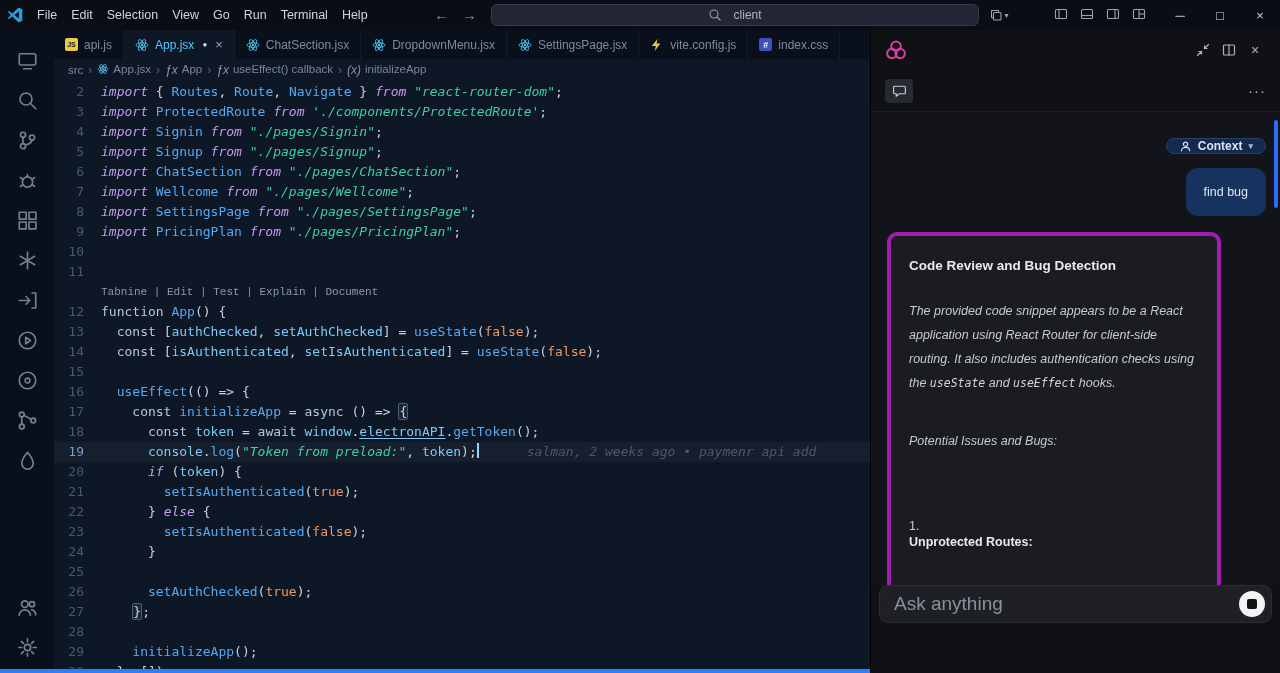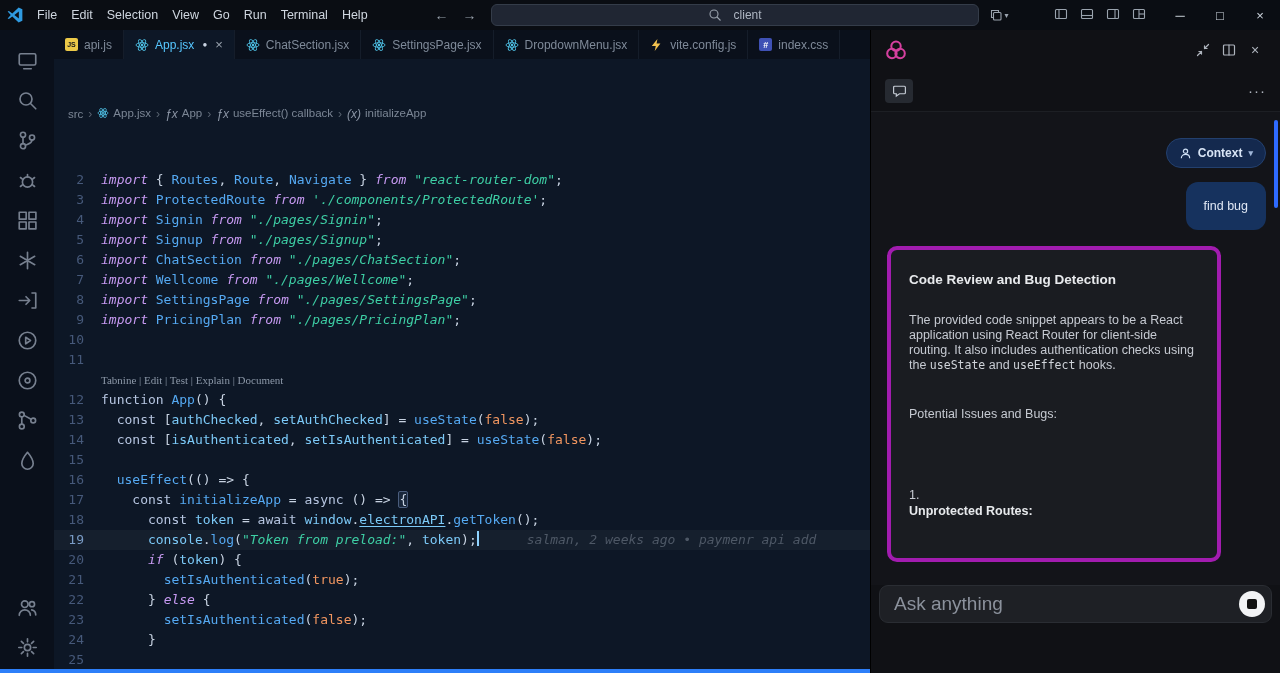--- a/index.html
+++ b/index.html
@@ -25,21 +25,21 @@
   .main { flex:1; display:flex; min-height:0; }
   .left-zone { flex:1; display:flex; position:relative; min-width:0; }
 
   
   .activitybar { width:54px; flex-shrink:0; background:#0a101b; display:flex; flex-direction:column; align-items:center; padding-top:10px; }
   .act-icon { width:44px; height:40px; display:flex; align-items:center; justify-content:center; opacity:.85; }
   .act-icon svg { width:21px; height:21px; stroke:#8a94a4; fill:none; stroke-width:1.1; stroke-linecap:round; stroke-linejoin:round; }
   .act-bottom { margin-top:auto; display:flex; flex-direction:column; align-items:center; padding-bottom:6px; }
 
   
-  .editor-col { flex:1; display:flex; flex-direction:column; min-width:0; background:#0d1726;gap:44px; }
+  .editor-col { flex:1; display:flex; flex-direction:column; min-width:0; background:#0d1726; }
   .tabbar { height:29px; flex-shrink:0; background:#0a101b; display:flex; font-size:12px; }
   .tab { display:flex; align-items:center; gap:6px; padding:0 11px; color:#7f8a99; border-right:1px solid #151d2a; white-space:nowrap; }
   .tab.active { background:#0d1726; color:#56c7ff; }
   .tab .dot { font-size:8px; color:#c8d3e2; margin-left:2px; }
   .tab .x { font-size:13px; color:#9aa3ae; margin-left:2px; }
   .fic { width:14px; height:14px; display:flex; align-items:center; justify-content:center; }
   .fic svg { width:14px; height:14px; }
   .fic-js { background:#ecc948; color:#14161a; font-size:7px; font-weight:bold; border-radius:2px; width:13px; height:13px; }
   .fic-css { background:#3f51b5; color:#fff; font-size:9px; font-weight:bold; border-radius:2px; width:13px; height:13px; }
 
@@ -49,21 +49,21 @@
   .bc-fn { font-style:italic; font-size:12px; color:#8a94a4; }
   .bc-icon svg { width:12px; height:12px; }
 
   
   .code-area { flex:1; overflow:hidden; font-family:"DejaVu Sans Mono", monospace; font-size:13px; line-height:20px; padding-top:2px; }
   .code-line { display:flex; height:20px; white-space:pre; }
   .code-line.active { background:rgba(255,255,255,.035); }
   .ln { width:47px; padding-right:17px; flex-shrink:0; text-align:right; color:#46597a; }
   .code-line.active .ln { color:#7a9cc6; }
   .code-text { white-space:pre; }
-  .lens { font-family:Liberation Serif, serif; font-size:11px; color:#8c98a8; }
+  .lens { font-family:Liberation Mono, monospace; font-size:11px; color:#8c98a8; }
   .tk-p { color:#c8d3e2; }
   .tk-k { color:#c79af2; font-style:italic; }
   .tk-c { color:#b6c5e0; }
   .tk-v { color:#7cc9f7; }
   .tk-f { color:#55a9f2; }
   .tk-s { color:#3ecfa5; font-style:italic; }
   .tk-b { color:#f19660; }
   .tk-u { color:#7cc9f7; text-decoration:underline; text-underline-offset:2px; }
   .tk-x { color:#c8d3e2; border:1px solid #4a5d7d; background:rgba(96,139,193,.14); border-radius:2px; }
   .cursor { display:inline-block; width:2px; height:15px; background:#8fd3ff; vertical-align:-2px; }
@@ -84,21 +84,21 @@
   .overflow-dots { margin-left:auto; color:#aeb4bd; font-size:15px; letter-spacing:1px; }
 
   .chat-scroll { flex:1; overflow:hidden; background:#131419; padding:26px 14px 0 16px; display:flex; flex-direction:column; position:relative; }
   .context-chip { align-self:flex-end; height:30px; background:#14294e; border:1px solid #23406e; border-radius:16px; display:flex; align-items:center; gap:6px; padding:0 12px; color:#d8e4f5; font-size:12px; font-weight:bold; }
   .context-chip svg { width:13px; height:13px; stroke:#cfe0f5; fill:none; stroke-width:1.3; }
   .chev { font-size:9px; color:#9fb6d8; }
   .user-bubble { align-self:flex-end; margin-top:14px; background:#16325e; border-radius:12px; padding:17px 18px; color:#dfe7f4; font-size:12.5px; }
 
   .card { margin-top:16px; width:334px; background:#1a1c21; border:4px solid #a21caf; border-radius:10px; padding:22px 18px 40px 18px; }
   .card-title { font-size:13.5px; font-weight:bold; color:#e8eaed; margin-bottom:26px; }
-  .card-p { font-size:12.5px; line-height:15px; color:#c6cad2; }
+  .card-p { font-size:12.5px; line-height:24px; color:#c6cad2;font-style:italic; }
   .card-p.p1 { margin-bottom:34px; }
   .card-p.p2 { margin-bottom:66px; }
   .mono { font-family:"DejaVu Sans Mono", monospace; font-size:11.5px; color:#d0d4da; }
   .card-num { font-size:12.5px; color:#c6cad2; margin-bottom:2px; }
   .card-issue { font-size:12.5px; font-weight:bold; color:#e8eaed; }
 
   .ask-row { padding:0 8px; flex-shrink:0; }
   .ask-input { height:38px; background:#1e2025; border:1px solid #2a2d33; border-radius:9px; display:flex; align-items:center; padding:0 6px 0 14px; }
   .ask-input input { flex:1; background:transparent; border:none; outline:none; color:#d5d9df; font-size:19px; font-family:"Liberation Sans", sans-serif; }
   .ask-input input::placeholder { color:#8b919c; }
@@ -305,34 +305,34 @@
               <span class="fic">
                 <svg viewBox="0 0 14 14">
                   <g fill="none" stroke="#4fc3e8" stroke-width="0.9">
                     <ellipse cx="7" cy="7" rx="6" ry="2.3"></ellipse>
                     <ellipse cx="7" cy="7" rx="6" ry="2.3" transform="rotate(60 7 7)"></ellipse>
                     <ellipse cx="7" cy="7" rx="6" ry="2.3" transform="rotate(120 7 7)"></ellipse>
                   </g>
                   <circle cx="7" cy="7" r="1.2" fill="#4fc3e8"></circle>
                 </svg>
               </span>
-              <span>SettingsPage.jsx</span>
+              <span>DropdownMenu.jsx</span>
             </div>
             <div class="tab">
               <span class="fic">
                 <svg viewBox="0 0 14 14">
                   <g fill="none" stroke="#4fc3e8" stroke-width="0.9">
                     <ellipse cx="7" cy="7" rx="6" ry="2.3"></ellipse>
                     <ellipse cx="7" cy="7" rx="6" ry="2.3" transform="rotate(60 7 7)"></ellipse>
                     <ellipse cx="7" cy="7" rx="6" ry="2.3" transform="rotate(120 7 7)"></ellipse>
                   </g>
                   <circle cx="7" cy="7" r="1.2" fill="#4fc3e8"></circle>
                 </svg>
               </span>
-              <span>DropdownMenu.jsx</span>
+              <span>SettingsPage.jsx</span>
             </div>
             <div class="tab">
               <span class="fic">
                 <svg viewBox="0 0 14 14">
                   <path d="M7.4 1 1.8 8h4l-1.1 5 5.7-7.4H6.6z" fill="#f2c14e"></path>
                 </svg>
               </span>
               <span>vite.config.js</span>
             </div>
             <div class="tab">

